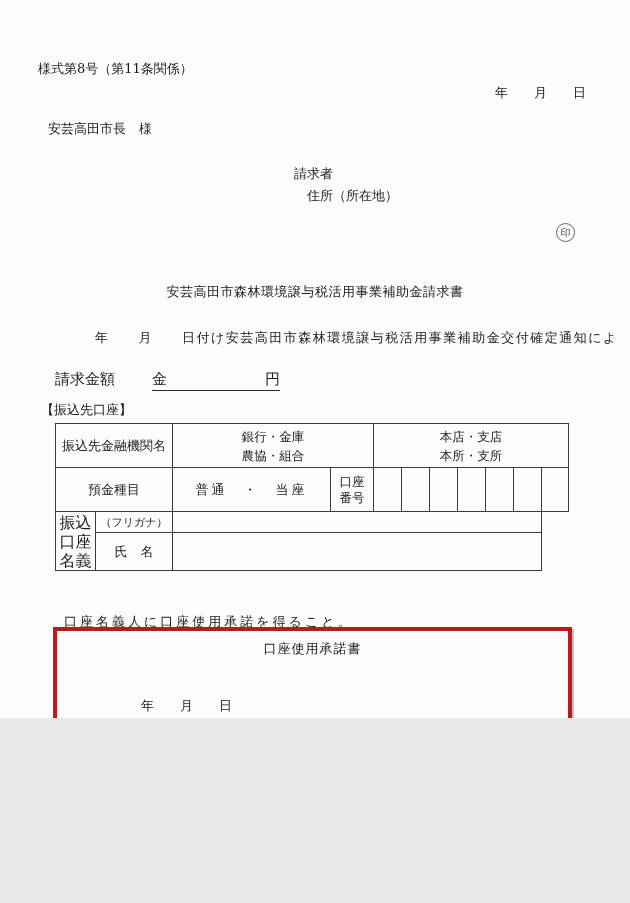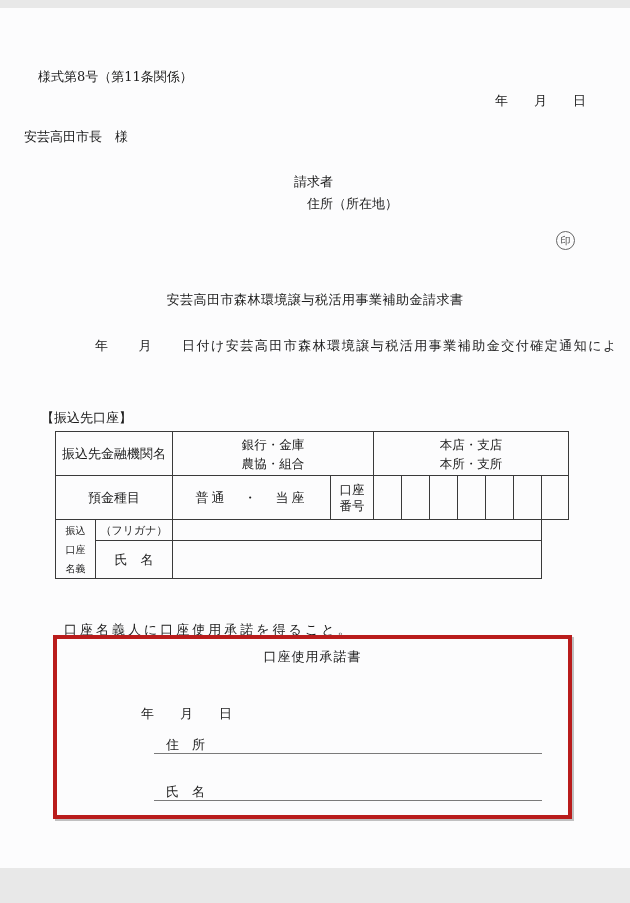--- a/index.html
+++ b/index.html
@@ -2,32 +2,32 @@
 <html><head>
 <meta charset="utf-8">
 <style>
   html,body{margin:0;padding:0;}
   body{
     background:#e8e8e8;
     font-family:"DejaVu Serif","Liberation Serif",serif;
   }
   .page{
     position:relative;
-    width:630px;height:860px;
-    margin:8px auto;
+    width:630px;height:718px;
+    margin:0 auto;
     background:#fcfcfd;
     color:#1c1c1c;
     font-size:13px;
     overflow:hidden;
   }
   .abs{position:absolute;white-space:nowrap;}
 
   .form-number{left:38px;top:60px;}
   .top-date{left:495px;top:84px;}
-  .addressee{left:24px;top:120px;}
+  .addressee{left:48px;top:120px;}
 
   .claimant-label{left:294px;top:165px;}
   .claimant-address{left:307px;top:187px;}
   .claimant-name{left:307px;top:225px;}
   .seal{
     left:556px;top:223px;
     width:17px;height:17px;
     border:1px solid #666;border-radius:50%;
     font-size:10px;line-height:17px;text-align:center;
     color:#444;
@@ -59,21 +59,21 @@
     padding:0;vertical-align:middle;
     text-align:center;overflow:hidden;
   }
   tr.r1{height:44px;}
   tr.r2{height:44px;}
   tr.r3a{height:21px;}
   tr.r3b{height:38px;}
   td.opts{text-align:right;padding-right:12px;font-size:12.5px;line-height:19px;}
   td.acctno{font-size:12.5px;line-height:16px;}
   td.deposit-opts{letter-spacing:3px;}
-  td.holder{line-height:19px;font-size:10px;}
+  td.holder{line-height:19px;font-size:16px;}
   td.furigana{font-size:11px;}
   tr.r3a td.dash{border-bottom:1px dashed #888;}
 
   .note-line1{left:41px;top:591px;letter-spacing:3px;}
   .note-line2{left:64px;top:613px;letter-spacing:3px;}
 
   .consent-box{
     left:53px;top:627px;
     width:511px;height:176px;
     border:4px solid #b91c1c;
@@ -100,20 +100,26 @@
   <div class="abs addressee">安芸高田市長　様</div>
 
   <div class="abs claimant-label">請求者</div>
   <div class="abs claimant-address">住所（所在地）</div>
   <div class="abs seal">印</div>
 
   <div class="abs doc-title">安芸高田市森林環境譲与税活用事業補助金請求書</div>
 
   <div class="abs body-line1">年　　月　　日付け安芸高田市森林環境譲与税活用事業補助金交付確定通知によ</div>
 
+  <div class="abs amount-line">
+    <span class="amount-label">請求金額</span><span class="amount-field">
+        <span>金</span>
+        <span>円</span>
+      </span>
+  </div>
 
   <div class="abs section-label">【振込先口座】</div>
 
   <table class="acct">
     <colgroup>
       <col style="width:40px">
         <col style="width:77px">
         <col style="width:158px">
         <col style="width:43px">
       <col style="width:28px">

